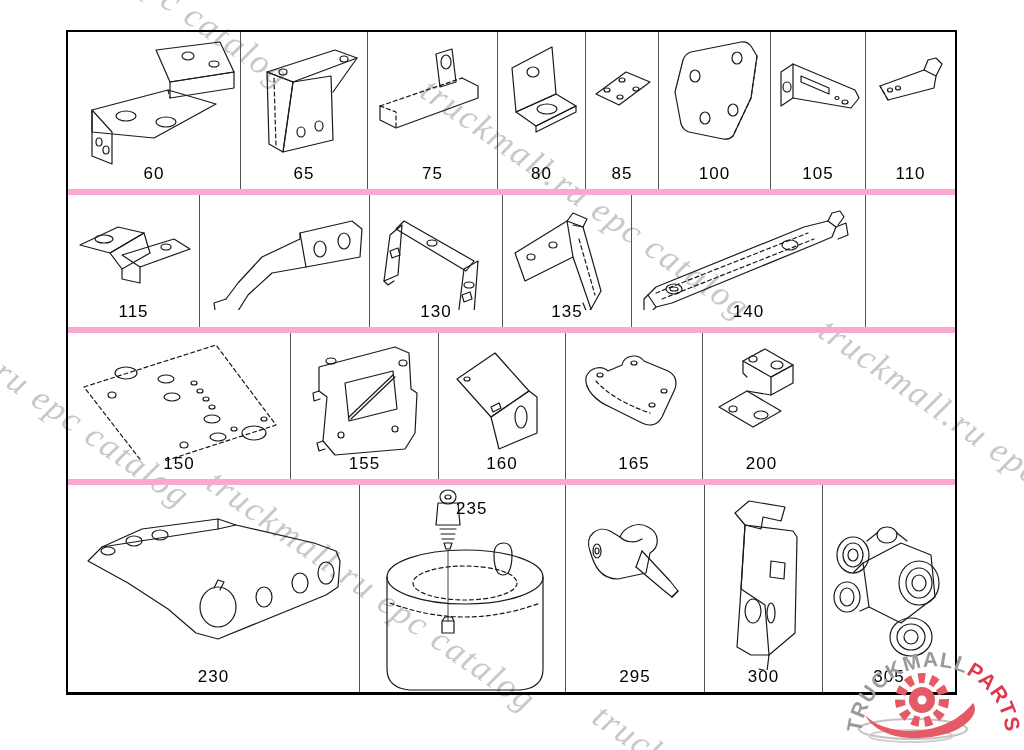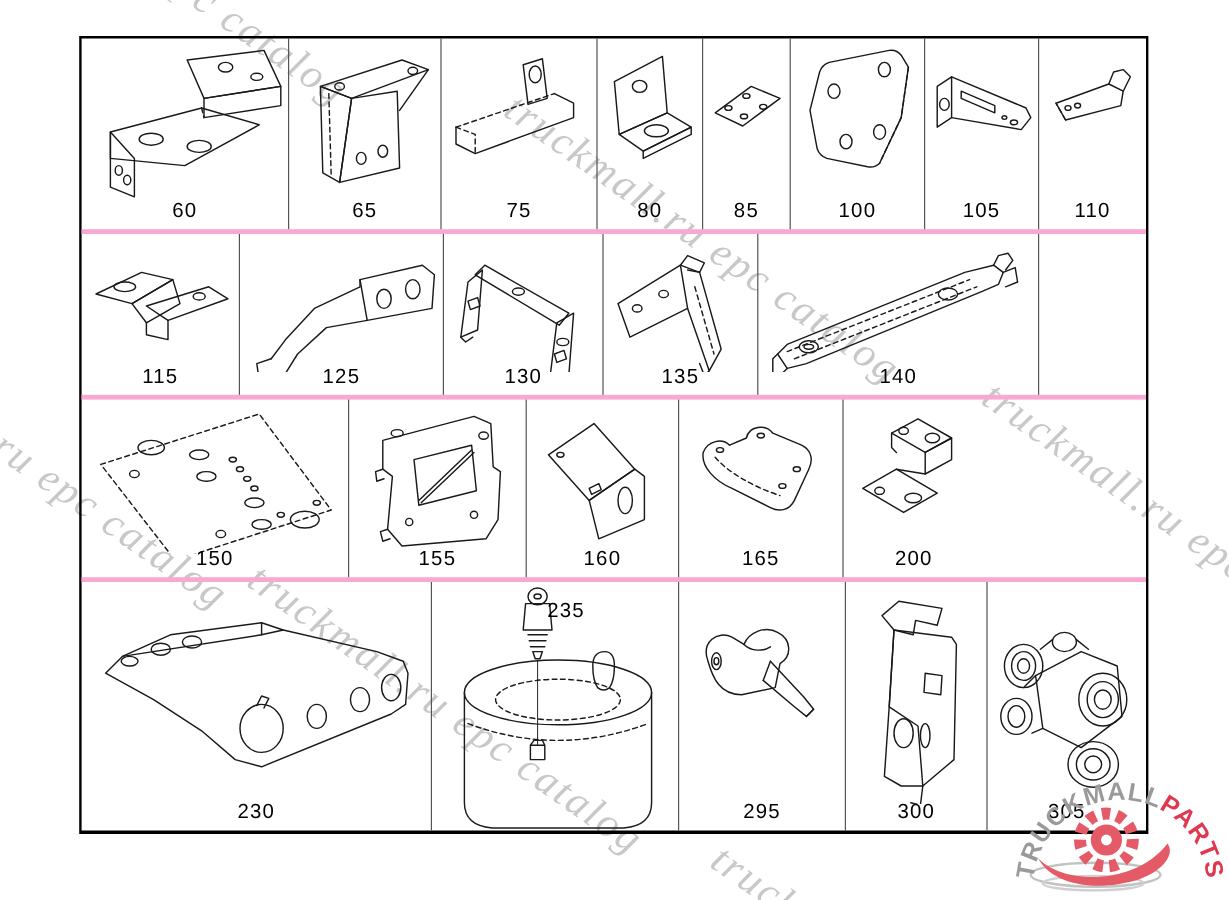--- a/index.html
+++ b/index.html
@@ -6,21 +6,21 @@
   body{width:1024px;height:750px;position:relative;background:#ffffff;overflow:hidden;
        font-family:"Liberation Sans",sans-serif}
   
   #wm-layer{position:absolute;inset:0;z-index:0;pointer-events:none}
   .wm{position:absolute;font-family:"Liberation Serif",serif;font-style:italic;
       font-size:35px;letter-spacing:2px;color:#c8c8c8;white-space:nowrap;
       transform:rotate(35deg);transform-origin:left top}
   
   #parts-table{position:absolute;left:66px;top:30px;width:891px;height:665px;
       box-sizing:border-box;border:2px solid #000;border-bottom-width:3px;z-index:1}
-  .row{display:flex;box-sizing:border-box;border-bottom:4px solid #f9a8d4}
+  .row{display:flex;box-sizing:border-box;border-bottom:6px solid #f9a8d4}
   .row:last-child{border-bottom:none}
   .cell{position:relative;box-sizing:border-box;border-right:1px solid #555;flex:0 0 auto}
   .cell:last-child{border-right:none}
   .num{position:absolute;bottom:5px;left:0;right:0;text-align:center;
        font-size:17px;color:#000;letter-spacing:1px}
   .num-top{bottom:auto;right:auto;top:14px;left:96px;text-align:right}
   .sk{position:absolute;left:0;top:0}
   .sk path,.sk ellipse,.sk circle,.sk line,.sk polyline,.sk rect{
        stroke:#1a1a1a;stroke-width:1.2;fill:none;stroke-linejoin:round;stroke-linecap:round}
   .sk .d{stroke-dasharray:4 3}
@@ -161,21 +161,20 @@
 
     <div class="cell" style="width:170px">
       <svg class="sk" width="170" height="115" viewBox="0 0 170 115">
         <path d="M100,38 L152,26 L162,34 L160,62 L106,72 Z"></path>
         <ellipse cx="120" cy="54" rx="6" ry="8"></ellipse>
           <ellipse cx="144" cy="46" rx="6" ry="8"></ellipse>
         <path d="M100,38 L100,44 L62,62 L38,88 L26,104"></path>
         <path d="M106,72 L72,78 L48,100 L38,116"></path>
         <path d="M26,104 L14,108 L16,122 L38,116"></path>
       </svg>
-      <span class="num">125</span>
     </div>
 
     <div class="cell" style="width:133px">
       <svg class="sk" width="133" height="115" viewBox="0 0 133 115">
         <path d="M26,34 L34,26 L104,66 L96,76 Z"></path>
           <ellipse cx="62" cy="48" rx="5" ry="3"></ellipse>
         <path d="M20,40 L32,30 L28,80 L14,86 Z"></path>
           <path d="M20,56 l8,-3 l2,7 l-8,3 Z"></path>
         <path d="M14,86 L18,90 L24,86"></path>
         <path d="M94,74 L108,66 L104,118 L88,122 Z"></path>

